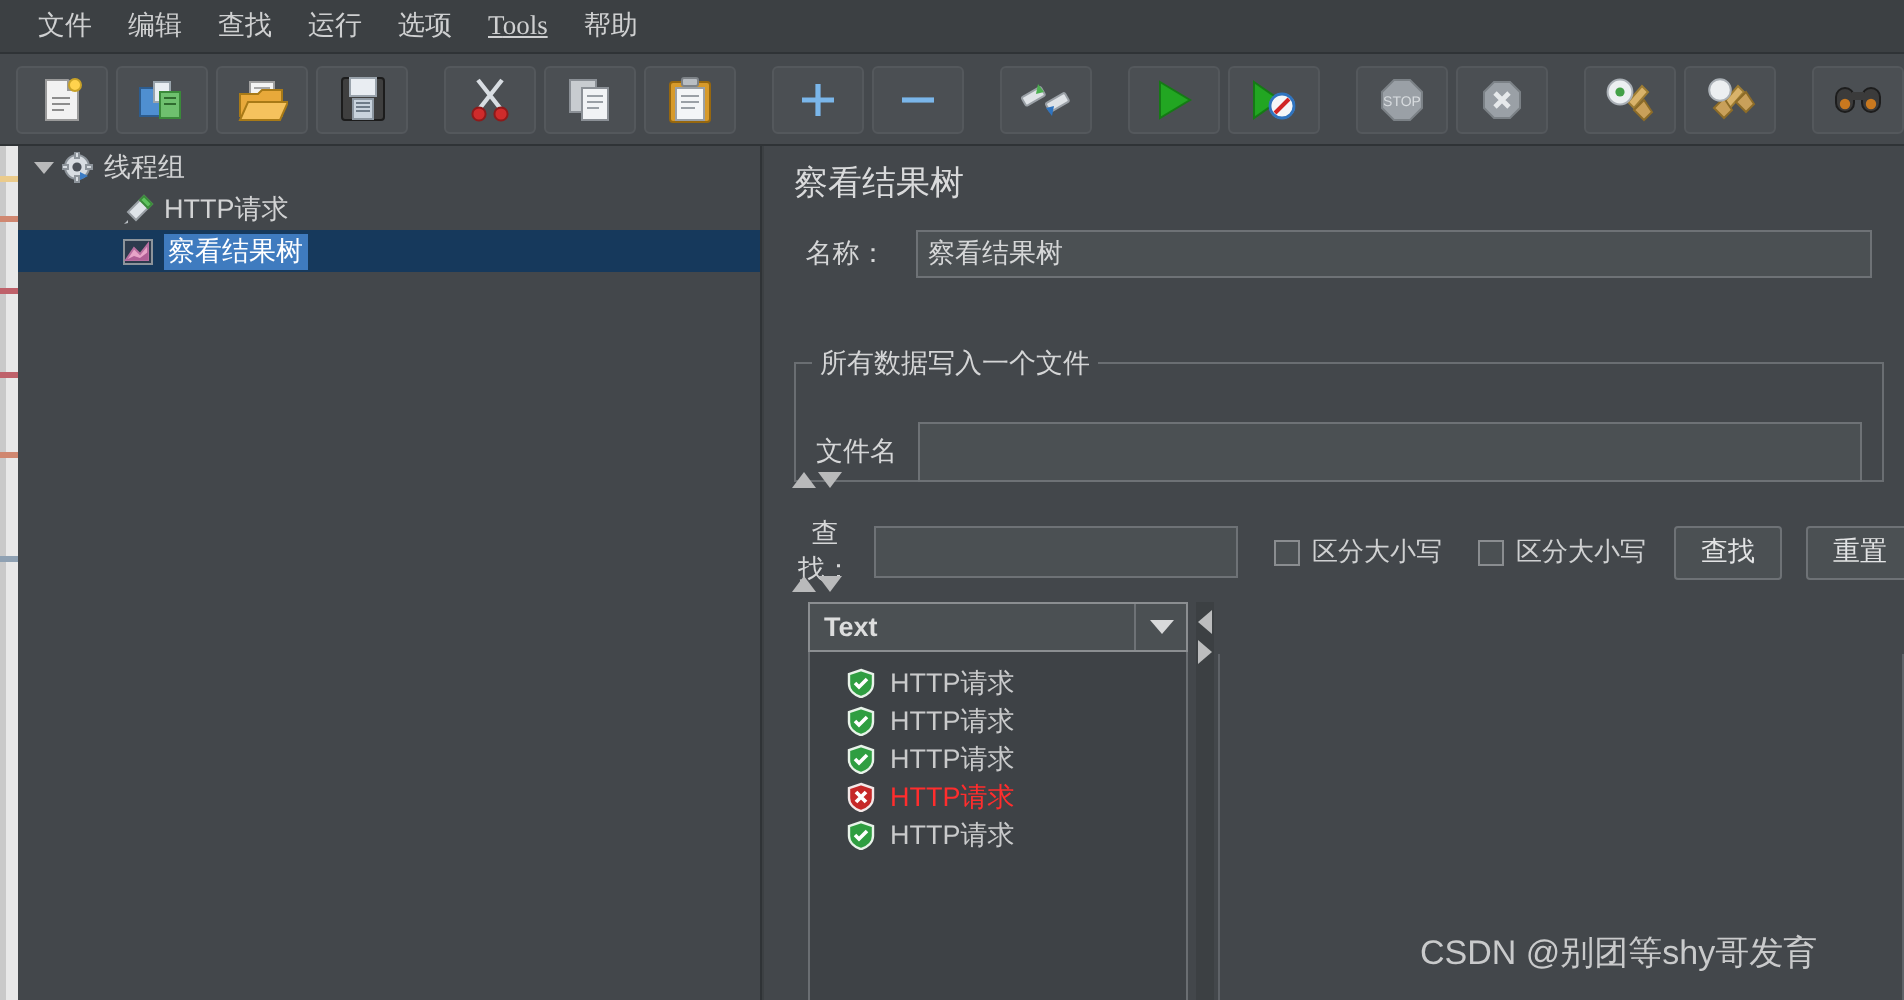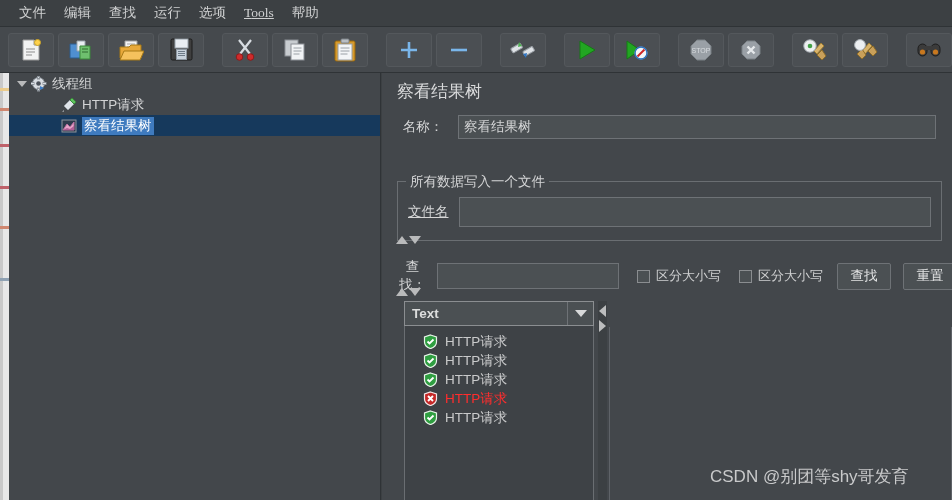--- a/index.html
+++ b/index.html
@@ -396,21 +396,21 @@
     <div class="panel-title">察看结果树</div>
 
     <div class="frow" style="left:15px; top:42px; width:545px;">
       <span class="flabel">名称：</span>
       <span class="finput" style="width:478px">察看结果树</span>
     </div>
 
 
     <div class="group" style="width:545px">
       <span class="group-title">所有数据写入一个文件</span>
-      <div class="frow" style="left:10px; top:15px;text-decoration:underline;">
+      <div class="frow" style="left:10px; top:29px;">
         <span class="flabel" style="width:auto;margin-right:10px">文件名</span>
         <span class="finput" style="width:472px;height:30px;line-height:28px"></span>
       </div>
     </div>
 
     <div class="splitbtns" style="left:14px; top:161px;">
       <span class="sb up"></span>
       <span class="sb down"></span>
     </div>
 

